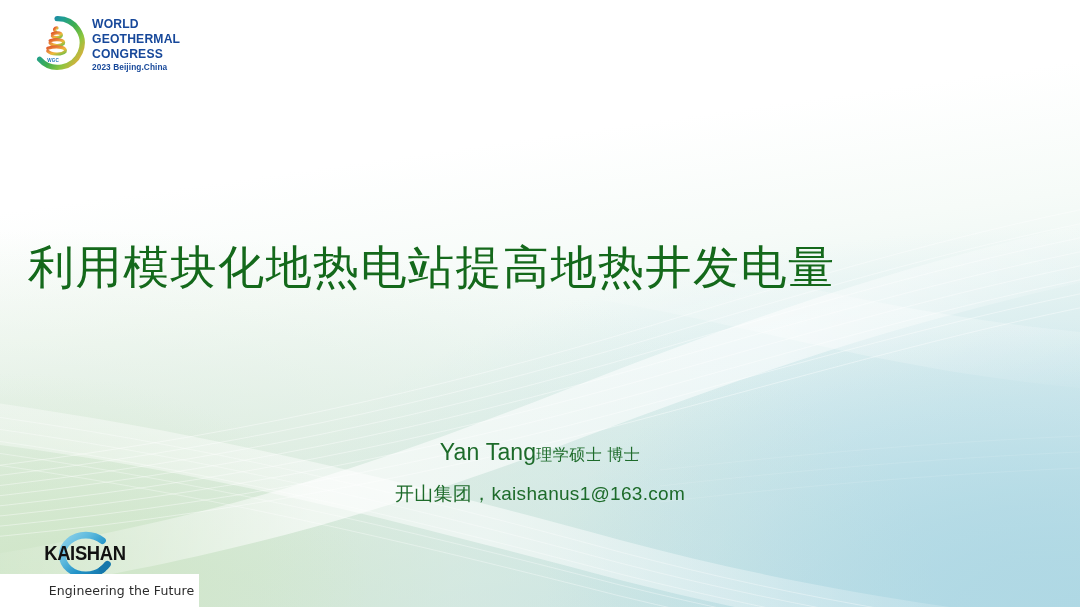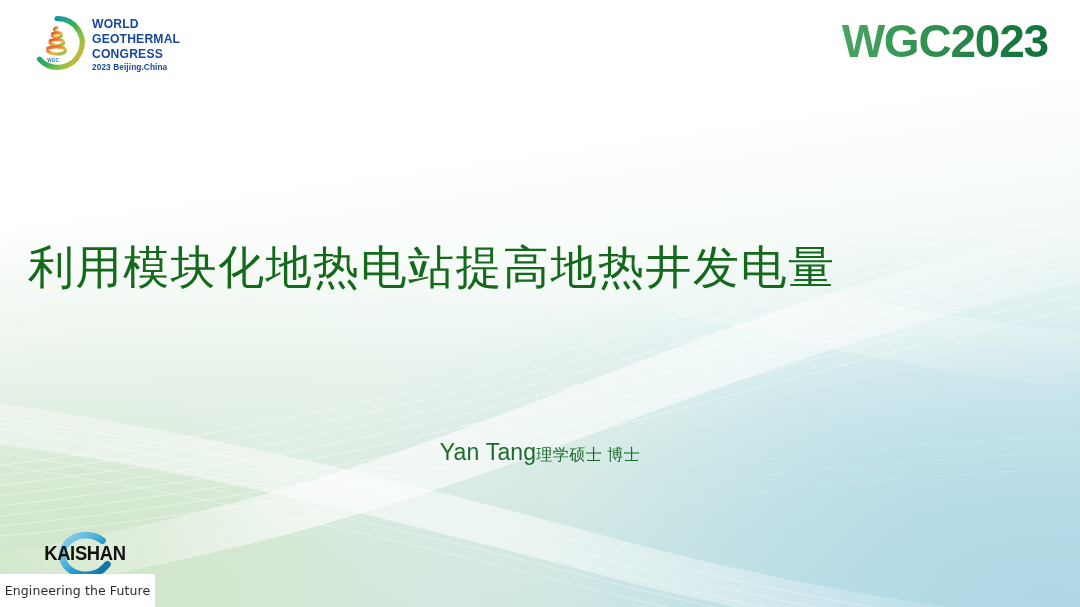--- a/index.html
+++ b/index.html
@@ -167,20 +167,21 @@
   .tagline-band {
     position: absolute;
     left: 0;
     bottom: 0;
     width: 155px;
     height: 33px;
     background: #ffffff;
     display: flex;
     align-items: center;
     justify-content: center;
+    padding-left: 44px;
   }
   .tagline-band span {
     font-family: "DejaVu Sans", "Liberation Sans", sans-serif;
     font-size: 12.5px;
     color: #2b2b2b;
     letter-spacing: 0.1px;
     white-space: nowrap;
   }
 </style>
 </head>
@@ -276,28 +277,28 @@
       <text x="33" y="83" font-family="Liberation Sans, sans-serif" font-size="8" font-weight="700" fill="#1f74b8" letter-spacing="0.4">WGC</text>
     </svg>
     <div class="wgc-wordmark">
       <span class="wm-line">WORLD</span>
       <span class="wm-line">GEOTHERMAL</span>
       <span class="wm-line">CONGRESS</span>
       <span class="wm-sub">2023 Beijing.China</span>
     </div>
   </div>
 
-  <div class="wgc2023">WGC2023</div>
 
   <h1 class="title">利用模块化地热电站提高地热井发电量</h1>
 
   <div class="author-block">
     <div class="author-line">
       <span class="author-name">Yan Tang</span><span class="author-degree">理学硕士 博士</span>
     </div>
+    <div class="affil-line">开山集团，kaishanus1@163.com</div>
   </div>
 
   <div class="kaishan">
     <svg viewBox="0 0 200 90">
       <defs>
         <linearGradient id="ksRing" x1="0%" y1="0%" x2="100%" y2="100%">
           <stop offset="0%" stop-color="#8fd2ea"></stop>
           <stop offset="35%" stop-color="#5cb9dd"></stop>
           <stop offset="65%" stop-color="#2292c7"></stop>
           <stop offset="100%" stop-color="#1577ab"></stop>

